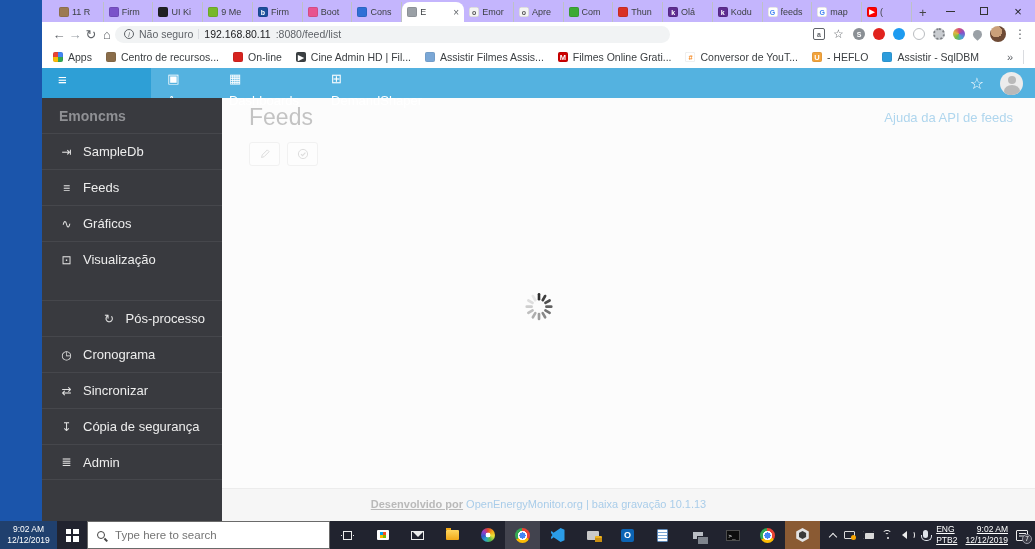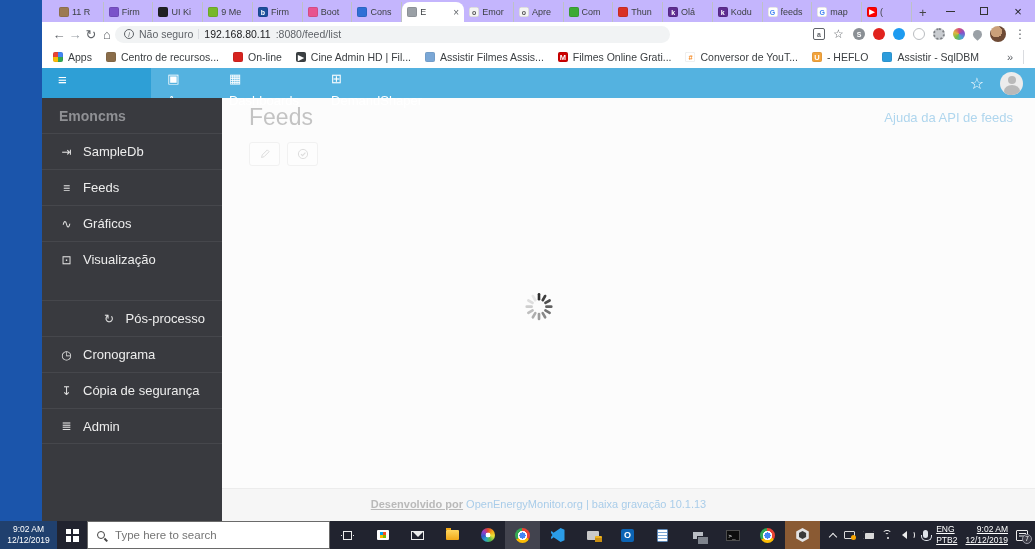--- a/index.html
+++ b/index.html
@@ -451,20 +451,24 @@
             </div>
             <div class="side-item gap-before">
               <span class="side-gicon" data-icon="post-process-icon"></span>
               <span>Pós-processo</span>
             </div>
             <div class="side-item">
               <span class="side-gicon" data-icon="schedule-icon"></span>
               <span>Cronograma</span>
             </div>
             <div class="side-item">
+              <span class="side-gicon" data-icon="sync-icon"></span>
+              <span>Sincronizar</span>
+            </div>
+            <div class="side-item">
               <span class="side-gicon" data-icon="backup-icon"></span>
               <span>Cópia de segurança</span>
             </div>
             <div class="side-item">
               <span class="side-gicon" data-icon="admin-icon"></span>
               <span>Admin</span>
             </div>
         </div>
 
         <div class="content">

